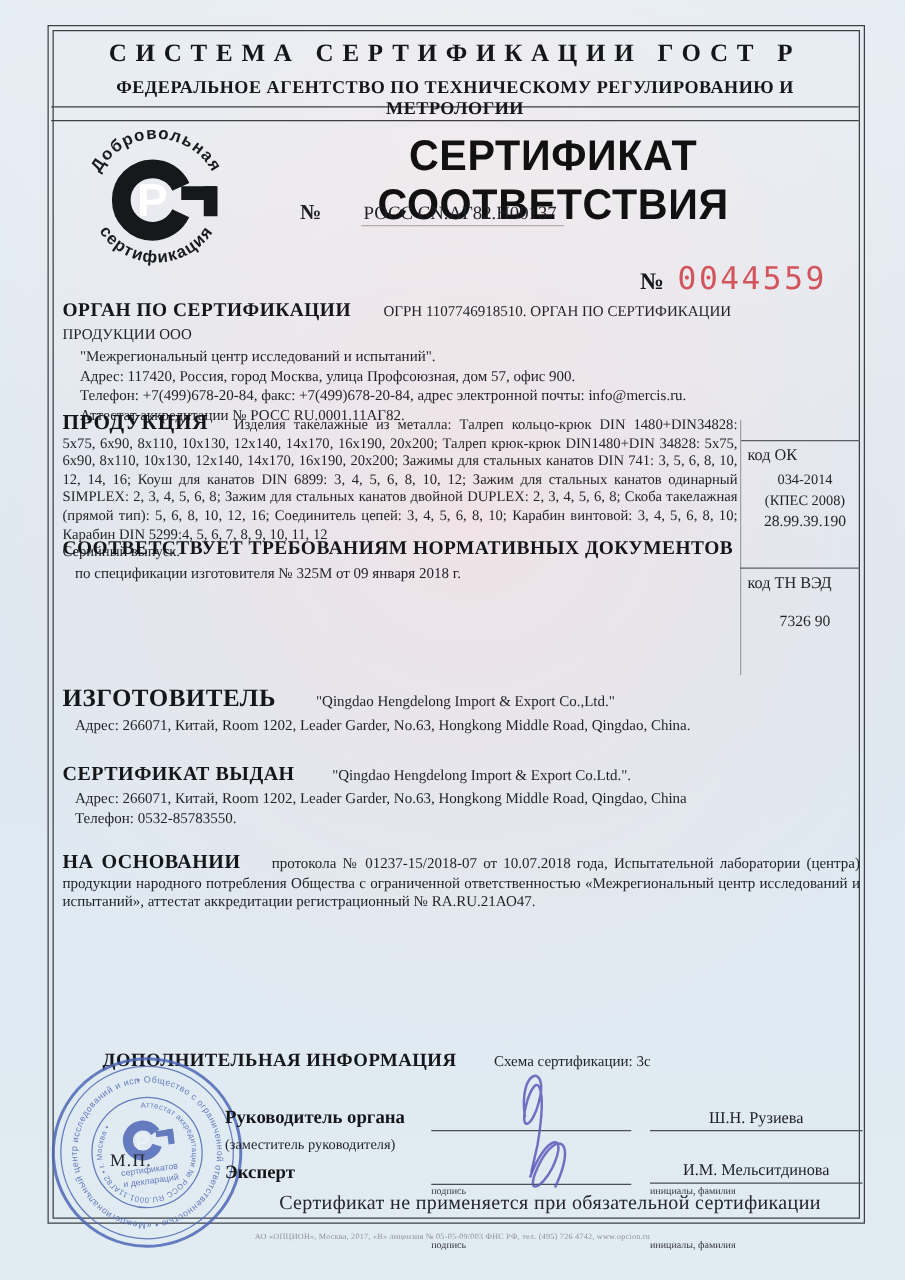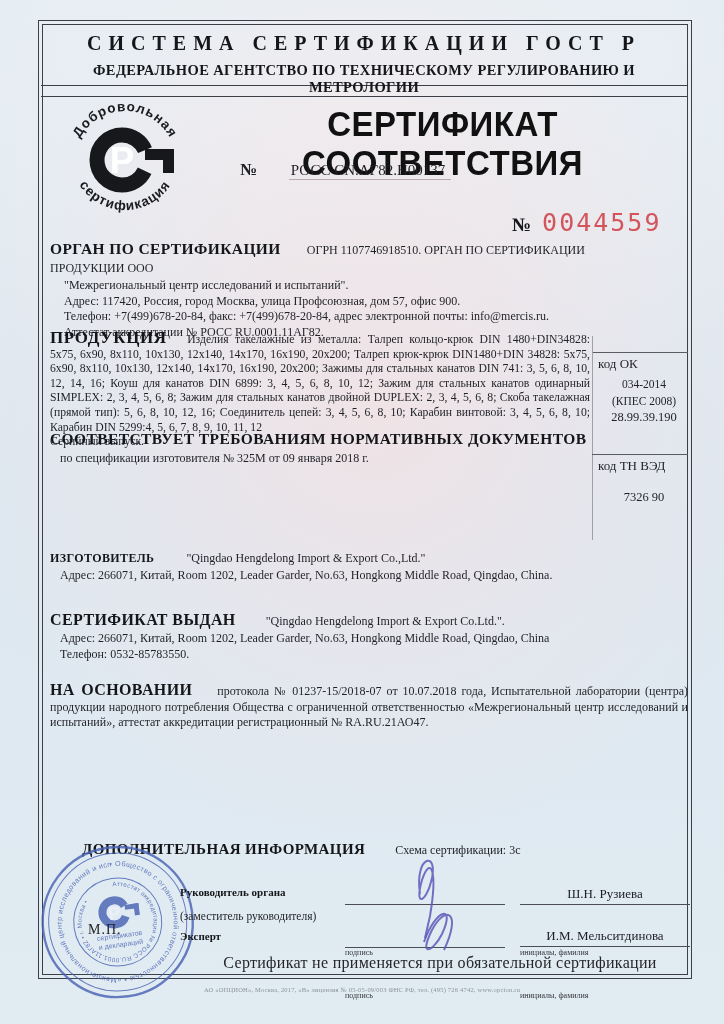--- a/index.html
+++ b/index.html
@@ -75,41 +75,41 @@
   .codeok{left:598px;top:356px;width:92px;}
   .codeok .vals{margin-top:4px;text-align:center;font-size:11.5px;line-height:16.5px;}
   .codetn{left:598px;top:458px;width:92px;}
   .codetn .val{margin-top:16px;text-align:center;font-size:12.5px;}
 
   .conforms{position:absolute;left:50px;top:430px;width:545px;}
   .conforms .sec-head{font-size:15.5px;}
   .conforms .txt{font-size:12px;margin-left:10px;margin-top:3px;}
 
   .maker{position:absolute;left:50px;top:548px;width:620px;}
-  .maker .sec-head{font-size:12px;}
+  .maker .sec-head{font-size:20px;}
   .maker .inline{font-size:12px;margin-left:28px;}
   .maker .lines{font-size:12px;margin-left:10px;margin-top:2px;}
 
   .issued{position:absolute;left:50px;top:611px;width:620px;}
   .issued .sec-head{font-size:16px;}
   .issued .inline{font-size:12px;margin-left:26px;}
   .issued .lines{font-size:12px;margin-left:10px;margin-top:2px;}
 
   .basis{position:absolute;left:50px;top:682px;width:638px;
     font-size:12px;line-height:15.5px;text-align:justify;}
   .basis .sec-head{font-size:16px;margin-right:20px;}
 
   .addinfo{position:absolute;left:50px;top:840px;width:620px;margin-left:32px;}
   .addinfo .sec-head{font-size:15px;}
   .addinfo .txt{font-size:12px;margin-left:26px;}
 
   .stamp{position:absolute;left:38px;top:842px;opacity:.82;transform:rotate(-8deg);}
   .mp{position:absolute;left:88px;top:922px;font-size:14px;letter-spacing:1px;color:#23252a;}
 
-  .sigrow-role{position:absolute;font-weight:bold;font-size:11px;color:#14161a;}
+  .sigrow-role{position:absolute;font-weight:bold;font-size:15px;color:#14161a;}
   .sigrow-note{position:absolute;font-size:11.5px;}
   .sigline{position:absolute;border-bottom:1px solid #4a4e54;}
   .sigcap{position:absolute;font-size:8px;text-align:left;color:#33353a;margin-top:41px;}
   .signame{position:absolute;font-size:13px;text-align:center;color:#1c1e22;}
   .sig-ink{position:absolute;left:378px;top:846px;}
 
   .disclaimer{
     position:absolute;left:200px;top:954px;width:480px;text-align:center;
     font-size:16px;color:#24262b;letter-spacing:.3px;
   }

